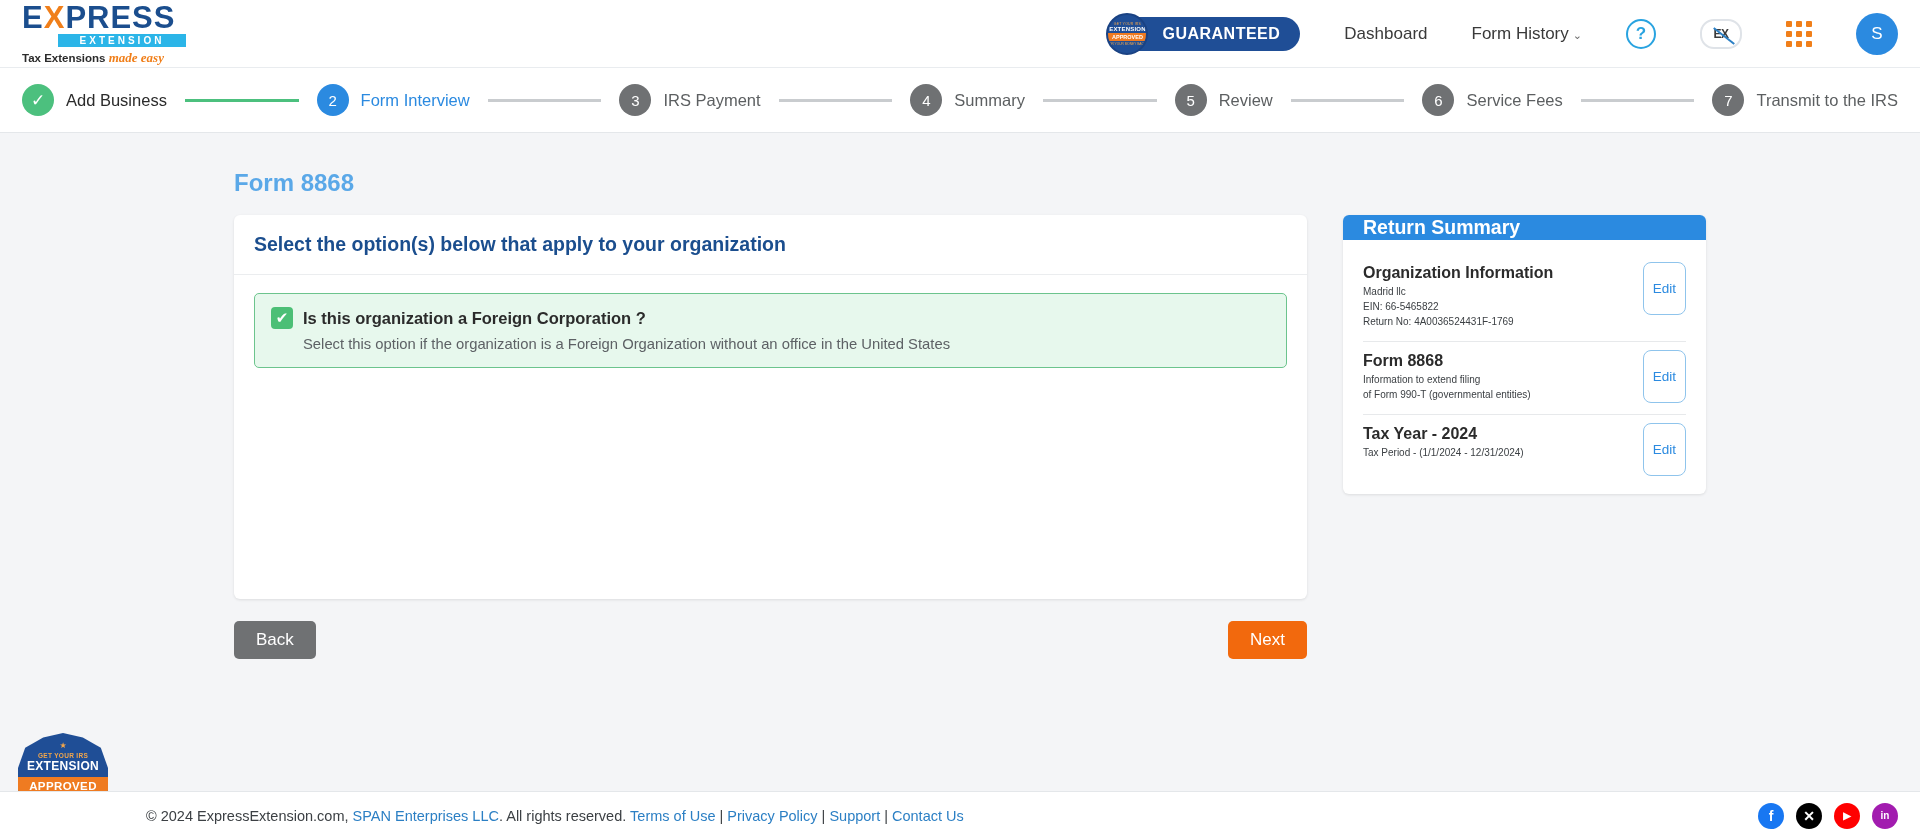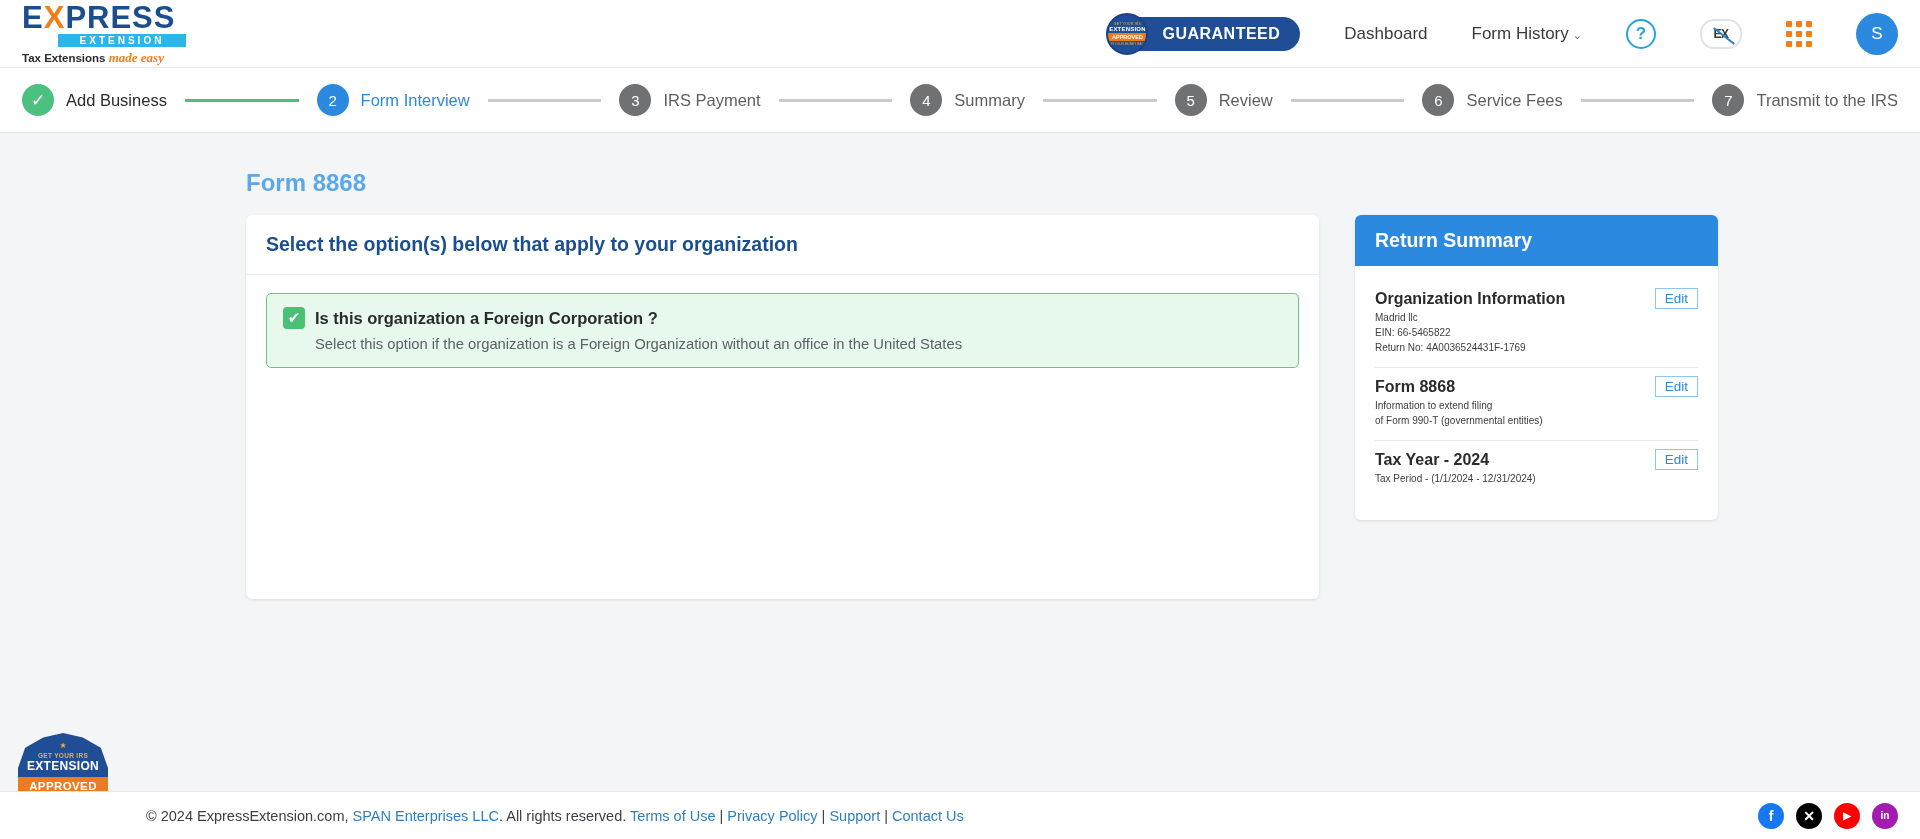--- a/index.html
+++ b/index.html
@@ -100,21 +100,21 @@
   .step-bubble.done { background: #4cc07e; font-size: 17px; }
   .step-bubble.active { background: #2b8ae0; }
   .step-bubble.todo { background: #6f7173; }
   .step-label { margin-left: 12px; font-size: 16.5px; color: #5c5f61; white-space: nowrap; }
   .step-label.done { color: #2b2b2b; }
   .step-label.active { color: #2b8ae0; }
   .connector { height: 3px; background: #c9cccf; flex: 1; margin: 0 18px; min-width: 40px; }
   .connector.done { background: #4cc07e; }
 
   
-  .main { position: relative; padding: 0 22px; margin-left: 12px; }
+  .main { position: relative; padding: 0 22px; }
   .form-title {
     color: #5aa8e8; font-size: 24px; font-weight: bold;
     margin: 36px 0 18px 212px;
   }
   .content-row { display: flex; gap: 36px; margin-left: 212px; }
 
   .card {
     width: 1073px; background: #fff; border-radius: 6px;
     box-shadow: 0 1px 3px rgba(0,0,0,.10); min-height: 384px;
   }
@@ -136,31 +136,31 @@
   .option-label { font-size: 16.5px; font-weight: bold; color: #2b2b2b; }
   .option-desc { font-size: 14.8px; color: #5d6165; margin: 7px 0 0 32px; }
 
   .summary {
     width: 363px; background: #fff; border-radius: 6px;
     box-shadow: 0 1px 3px rgba(0,0,0,.10); overflow: hidden;
     align-self: flex-start;
   }
   .summary-head {
     background: #2b8ae0; color: #fff; font-size: 19.5px; font-weight: bold;
-    padding: 14px 20px;
+    padding: 1px 20px;
   }
   .summary-body { padding: 14px 20px 22px 20px; }
   .sum-sec { padding: 10px 0 14px 0; position: relative; }
   .sum-sec + .sum-sec { border-top: 1px solid #e7e9eb; }
   .sum-title { font-size: 16px; font-weight: bold; color: #2b2b2b; }
   .sum-line { font-size: 10px; color: #3c4044; margin-top: 4px; }
   .edit-btn {
     position: absolute; right: 0; top: 8px;
     border: 1px solid #8fc4ec; color: #2b8ae0; background: #fff;
-    border-radius: 0; font-size: 13.5px; padding: 2px 9px; cursor: pointer;
+    border-radius: 8px; font-size: 13.5px; padding: 18px 9px; cursor: pointer;
     font-family: "Liberation Sans", sans-serif;
   }
 
   .btn-row { display: flex; margin: 22px 0 0 212px; width: 1073px; }
   .btn {
     border: none; border-radius: 5px; color: #fff; font-size: 17px;
     padding: 9px 22px; cursor: pointer; font-family: "Liberation Sans", sans-serif;
   }
   .btn-back { background: #6f7173; }
   .btn-next { background: #f2690d; margin-left: auto; }
@@ -326,20 +326,24 @@
           <div class="sum-sec">
             <div class="sum-title">Tax Year - 2024</div>
             <div class="sum-line">Tax Period - (1/1/2024 - 12/31/2024)</div>
             <button class="edit-btn">Edit</button>
           </div>
 
         </div>
       </div>
     </div>
 
+    <div class="btn-row">
+      <button class="btn btn-back">Back</button>
+      <button class="btn btn-next">Next</button>
+    </div>
   </div>
 
   <div class="badge-seal">
     <div class="b0">★</div>
     <div class="b1">GET YOUR IRS</div>
     <div class="b2">EXTENSION</div>
     <div class="b3">APPROVED</div>
     <div class="b4">OR YOUR</div>
     <div class="b5">MONEY BACK</div>
   </div>

